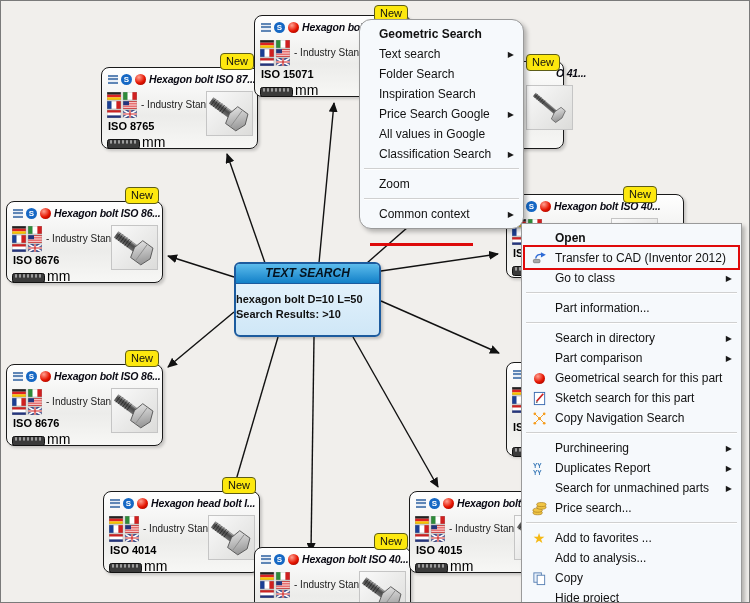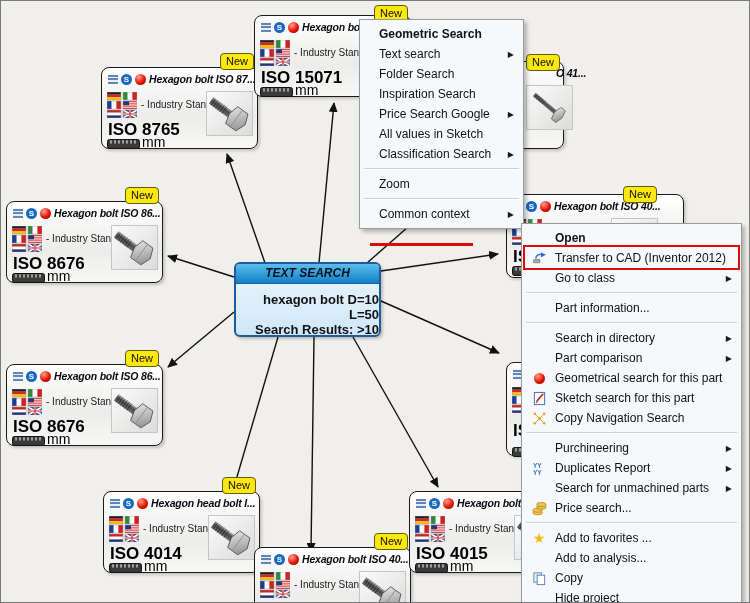--- a/index.html
+++ b/index.html
@@ -19,38 +19,38 @@
   .is{width:11px;height:11px;border-radius:50%;background:#1668c4;color:#fff;font-size:8px;
       font-weight:bold;line-height:11px;text-align:center;display:inline-block;}
   .sph{width:11px;height:11px;border-radius:50%;display:inline-block;
        background:radial-gradient(circle at 35% 30%,#ffa090,#e51400 55%,#7e0000);}
   .flags{position:absolute;left:5px;top:24px;width:30px;height:26px;}
   .flags svg{width:30px;height:26px;display:block;}
   .sub{position:absolute;left:39px;top:31px;font-size:10px;color:#222;white-space:nowrap;}
   .thumb{position:absolute;left:104px;top:23px;width:47px;height:45px;
          background:linear-gradient(135deg,#fafafa,#dcdcda);border:1px solid #c5c5c5;box-sizing:border-box;}
   .thumb svg{display:block;margin:0 auto;}
-  .code{position:absolute;left:6px;top:52px;font-weight:bold;font-size:17px;color:#000;white-space:nowrap;}
+  .code{position:absolute;left:6px;top:52px;font-weight:bold;font-size:11px;color:#000;white-space:nowrap;}
   .ruler{position:absolute;left:5px;top:67px;width:33px;height:10px;}
   .unit{position:absolute;left:40px;top:66px;font-size:14px;color:#000;}
   .badge{position:absolute;background:#fde80e;border:1.6px solid #5d5d18;border-radius:4px;
          font-size:11px;color:#111;padding:0 5px;height:15px;line-height:15px;z-index:4;white-space:nowrap;}
 
   
   .node{position:absolute;left:233px;top:261px;width:147px;height:75px;border:2px solid #1c5b9e;
         border-radius:6px;background:linear-gradient(#eaf5fd,#cfe7f7);
         box-shadow:2px 2px 3px rgba(0,0,0,.2);z-index:3;box-sizing:border-box;overflow:hidden;}
   .node-head{height:19px;background:linear-gradient(#5cbcec,#1280c8);border-bottom:1px solid #1c5b9e;
              text-align:center;font-style:italic;font-weight:bold;font-size:12px;line-height:19px;color:#04121f;}
-  .node-body{text-align:right;font-weight:bold;font-size:13px;color:#111;padding-top:8px;line-height:15px;}
+  .node-body{text-align:left;font-weight:bold;font-size:11px;color:#111;padding-top:8px;line-height:15px;}
 
   
   .menu{position:absolute;background:#f6f9fc;border:1px solid #9a9a9a;
         box-shadow:3px 3px 4px rgba(0,0,0,.25);padding:4px 1px;box-sizing:border-box;}
-  #menu-node{left:358px;top:18px;width:165px;z-index:6;}
+  #menu-node{left:358px;top:18px;width:165px;z-index:6;border-radius:12px;}
   #menu-ctx{left:520px;top:222px;width:221px;z-index:7;}
   .mi{height:20px;display:flex;align-items:center;font-size:12px;color:#111;padding:0 8px 0 18px;}
   #menu-ctx .mi{padding-left:6px;}
   .mi.bold .ml{font-weight:bold;}
   .ml{white-space:nowrap;}
   .mar{margin-left:auto;font-size:8px;color:#1a1a1a;padding-left:8px;}
   .mic{flex:0 0 20px;width:20px;height:16px;margin-right:6px;display:flex;align-items:center;justify-content:center;}
   .mic svg{width:15px;height:15px;}
   .sep{height:1px;background:#d0d0d0;border-bottom:1px solid #ffffff;margin:4px 3px;}
   .starg{color:#f5b915;font-size:14px;line-height:14px;}
@@ -650,21 +650,21 @@
         <span class="ml">Folder Search</span>
       </div>
       <div class="mi">
         <span class="ml">Inspiration Search</span>
       </div>
       <div class="mi">
         <span class="ml">Price Search Google</span>
         <span class="mar">▶</span>
       </div>
       <div class="mi">
-        <span class="ml">All values in Sketch</span>
+        <span class="ml">All values in Google</span>
       </div>
       <div class="mi">
         <span class="ml">Classification Search</span>
         <span class="mar">▶</span>
       </div>
       <div class="sep"></div>
       <div class="mi">
         <span class="ml">Zoom</span>
       </div>
       <div class="sep"></div>

